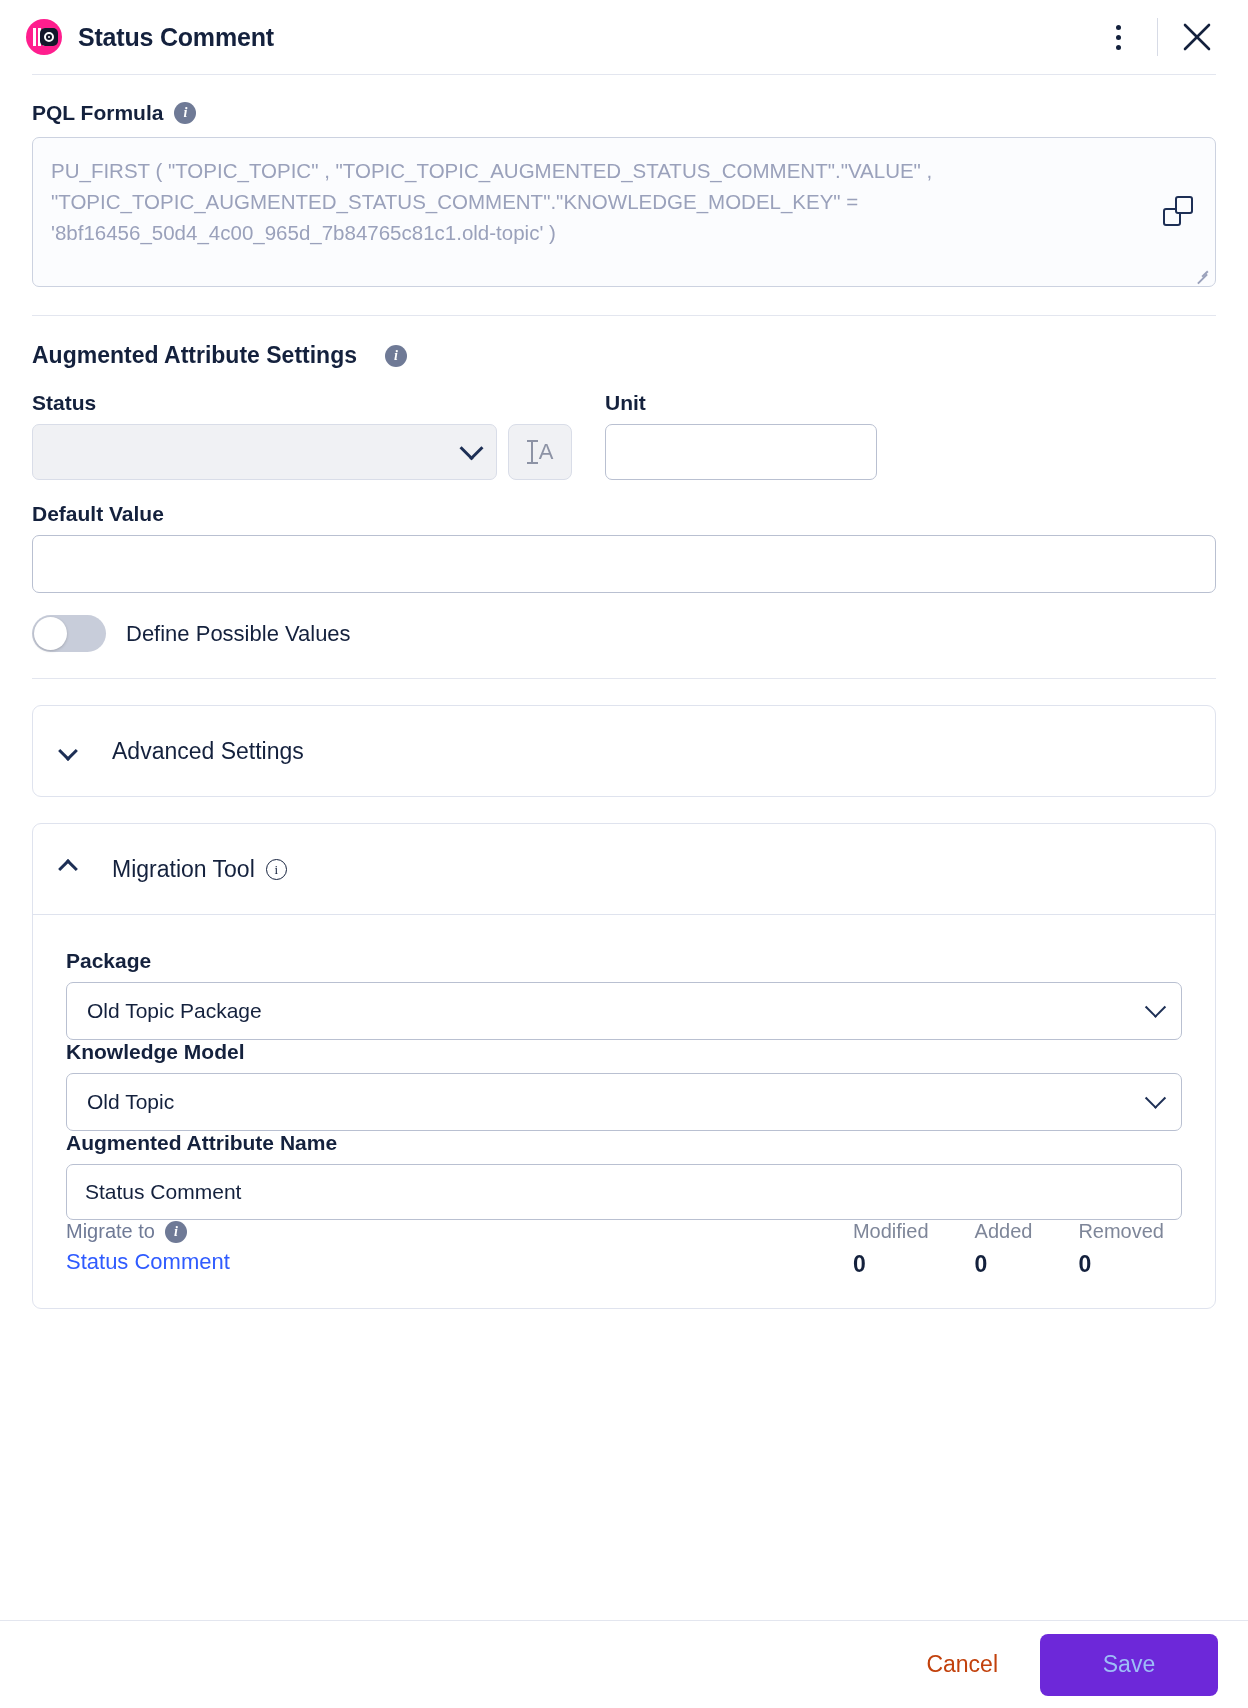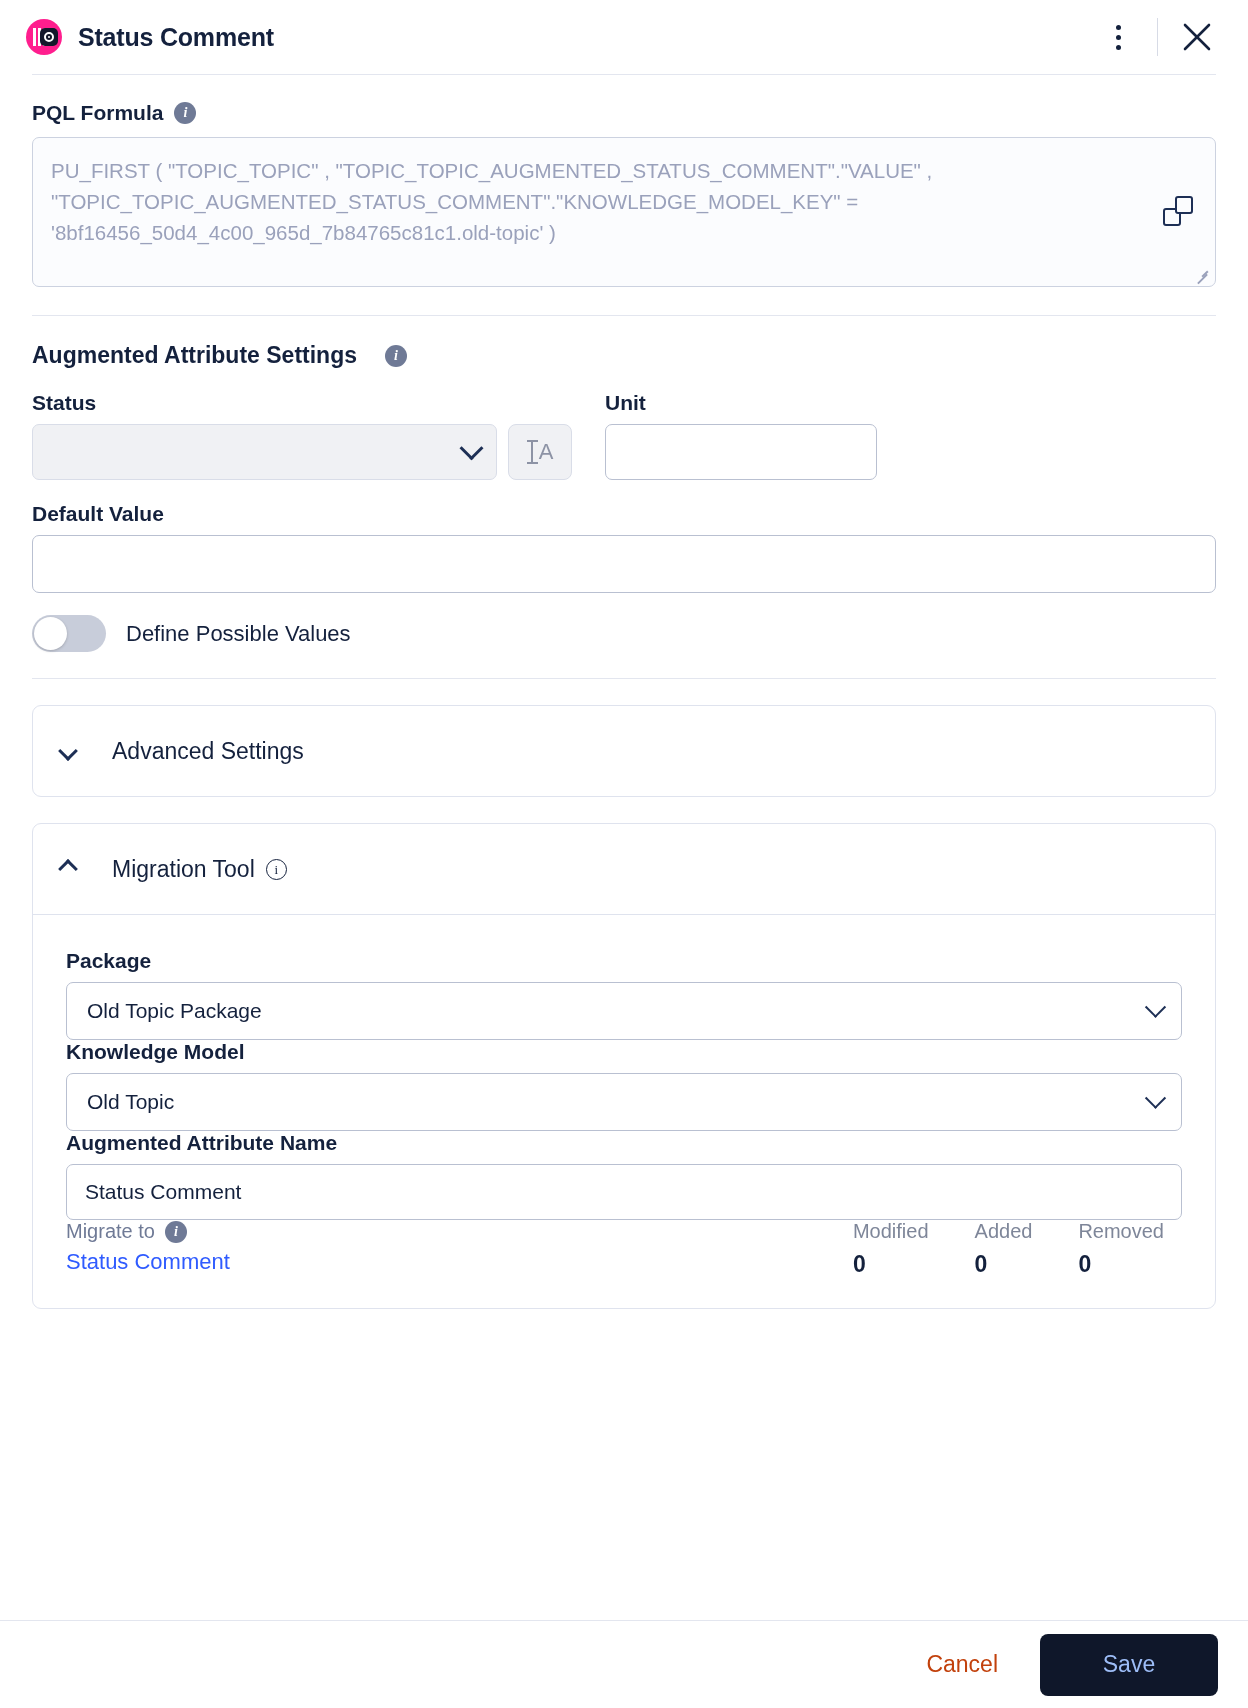--- a/index.html
+++ b/index.html
@@ -463,21 +463,21 @@
   .btn-cancel {
     background: transparent;
     border: none;
     color: #c2410c;
     font-size: 23px;
     font-family: Liberation Sans, sans-serif;
     cursor: pointer;
     padding: 10px 14px;
   }
   .btn-save {
-    background: #0f172a;
+    background: #6d28d9;
     border: none;
     color: #9dbdf7;
     font-size: 23px;
     font-family: "Liberation Sans", sans-serif;
     border-radius: 8px;
     width: 178px;
     height: 62px;
     cursor: default;
   }
 </style>

